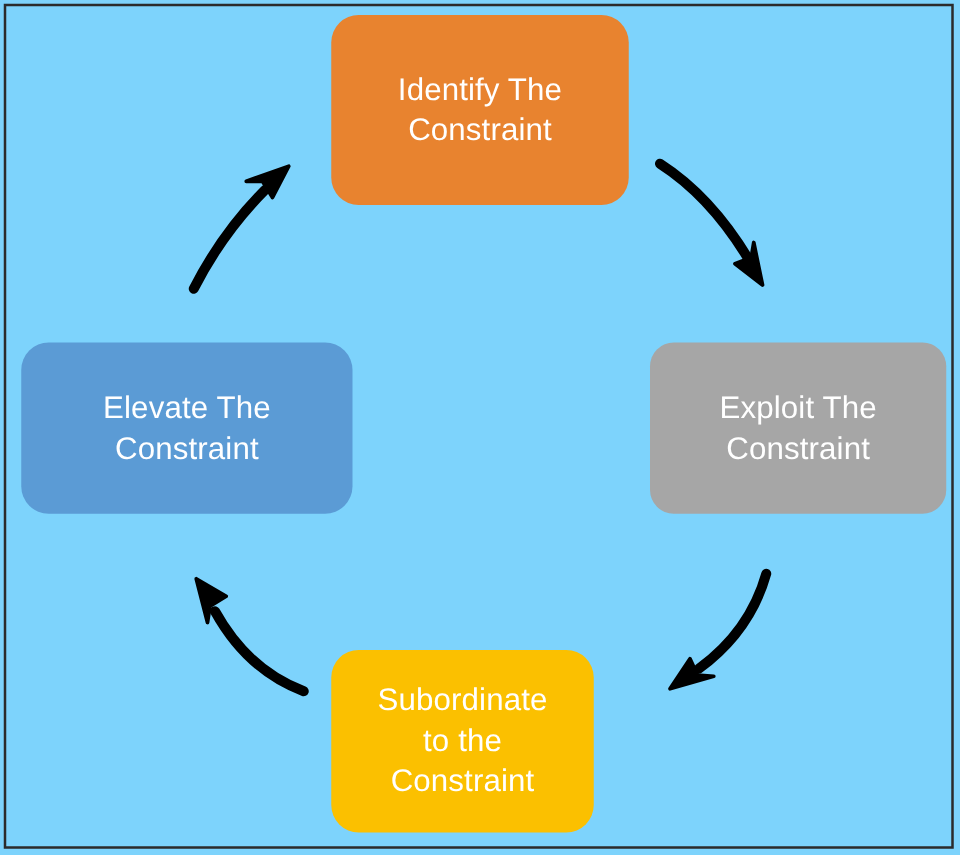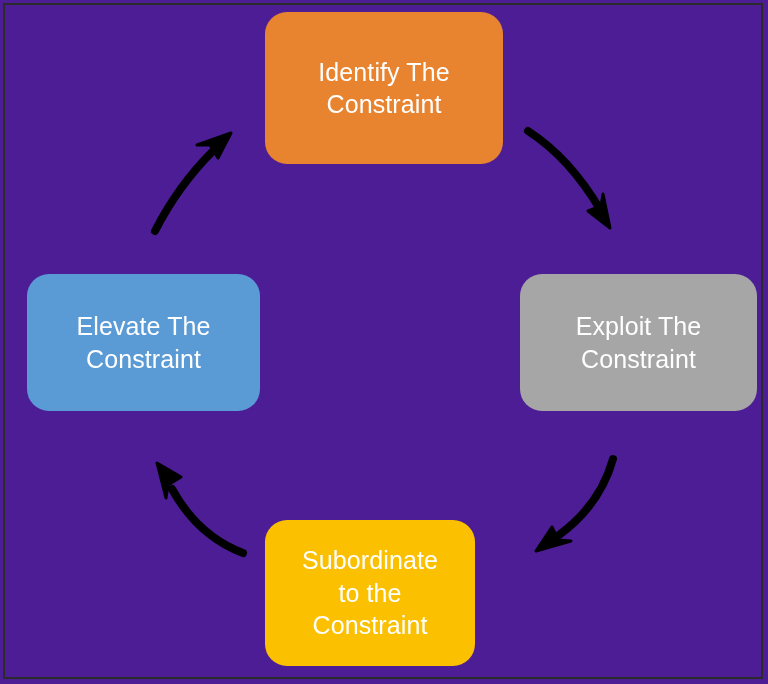--- a/index.html
+++ b/index.html
@@ -4,21 +4,21 @@
 <style>
   html, body {
     margin: 0;
     padding: 0;
     background: #ffffff;
   }
   #canvas {
     position: relative;
     width: 768px;
     height: 684px;
-    background: #4c1d95;
+    background: #7dd3fc;
     overflow: hidden;
     font-family: "Liberation Sans", sans-serif;
   }
   #frame {
     position: absolute;
     left: 3px;
     top: 3px;
     width: 760px;
     height: 676px;
     border: 2px solid #2b2b2b;
@@ -47,32 +47,33 @@
     width: 238px;
     height: 152px;
     background: #e8832f;
   }
   #node-exploit {
     left: 520px;
     top: 274px;
     width: 237px;
     height: 137px;
     background: #a6a6a6;
+    border-radius: 19px;
   }
   #node-subordinate {
     left: 265px;
     top: 520px;
     width: 210px;
     height: 146px;
     background: #fbc000;
   }
   #node-elevate {
-    left: 27px;
+    left: 17px;
     top: 274px;
-    width: 233px;
+    width: 265px;
     height: 137px;
     background: #5b9bd5;
   }
   #arrows {
     position: absolute;
     left: 0;
     top: 0;
     width: 768px;
     height: 684px;
     pointer-events: none;

